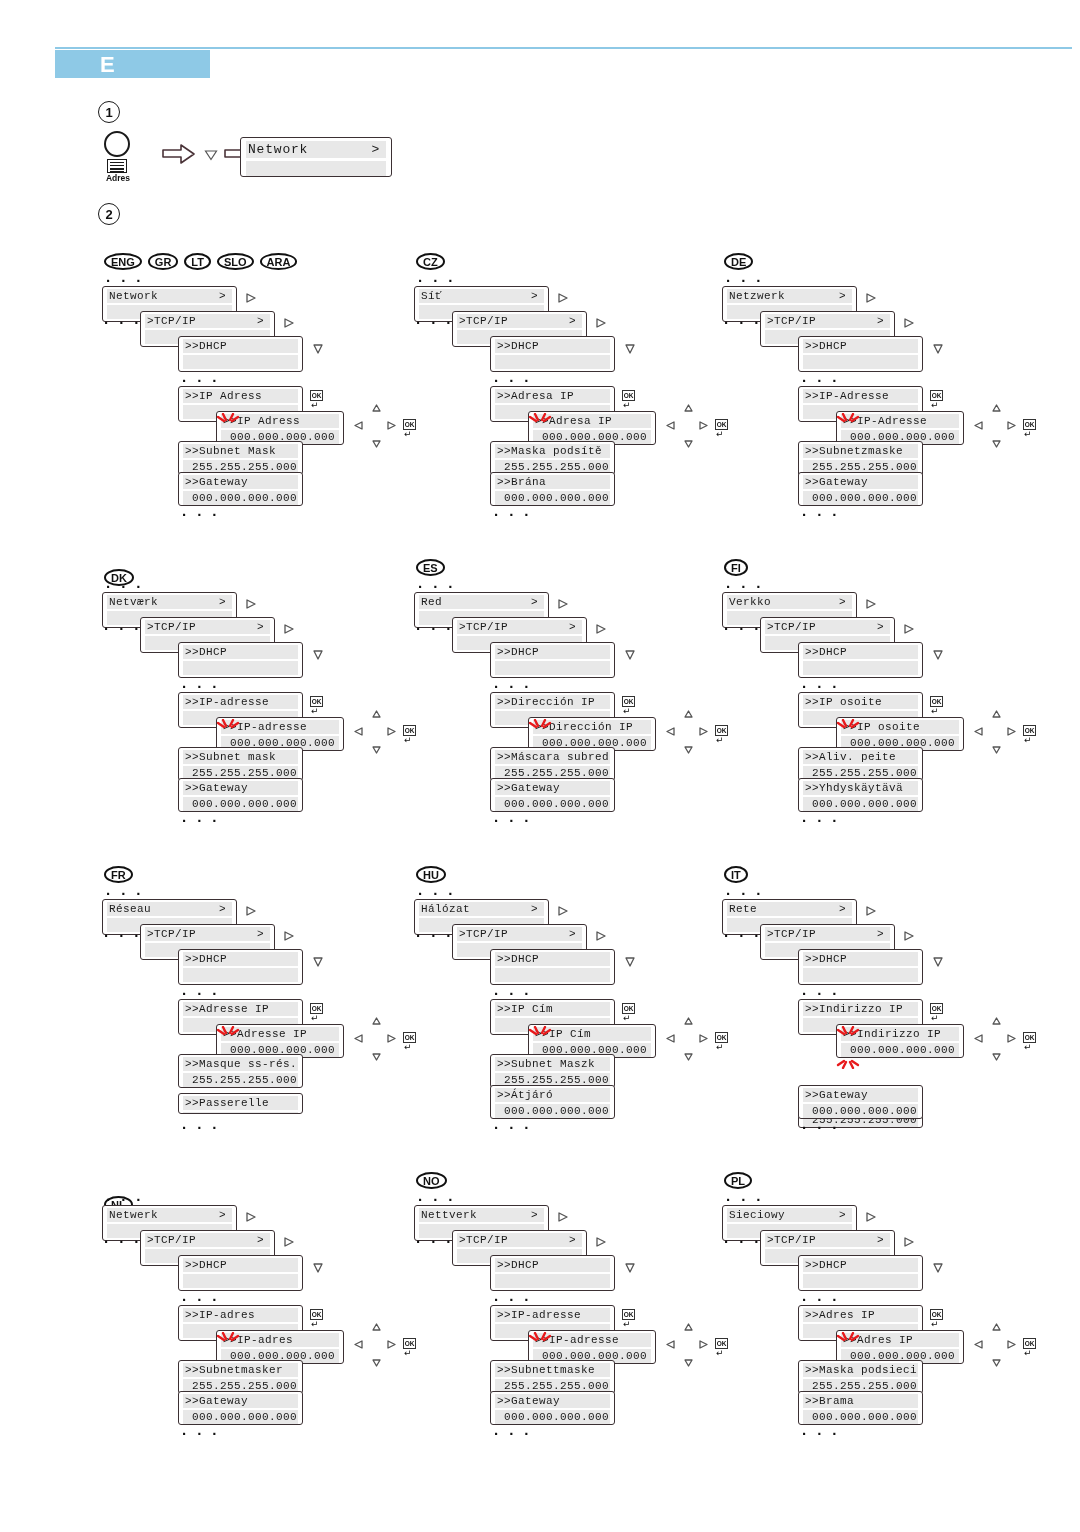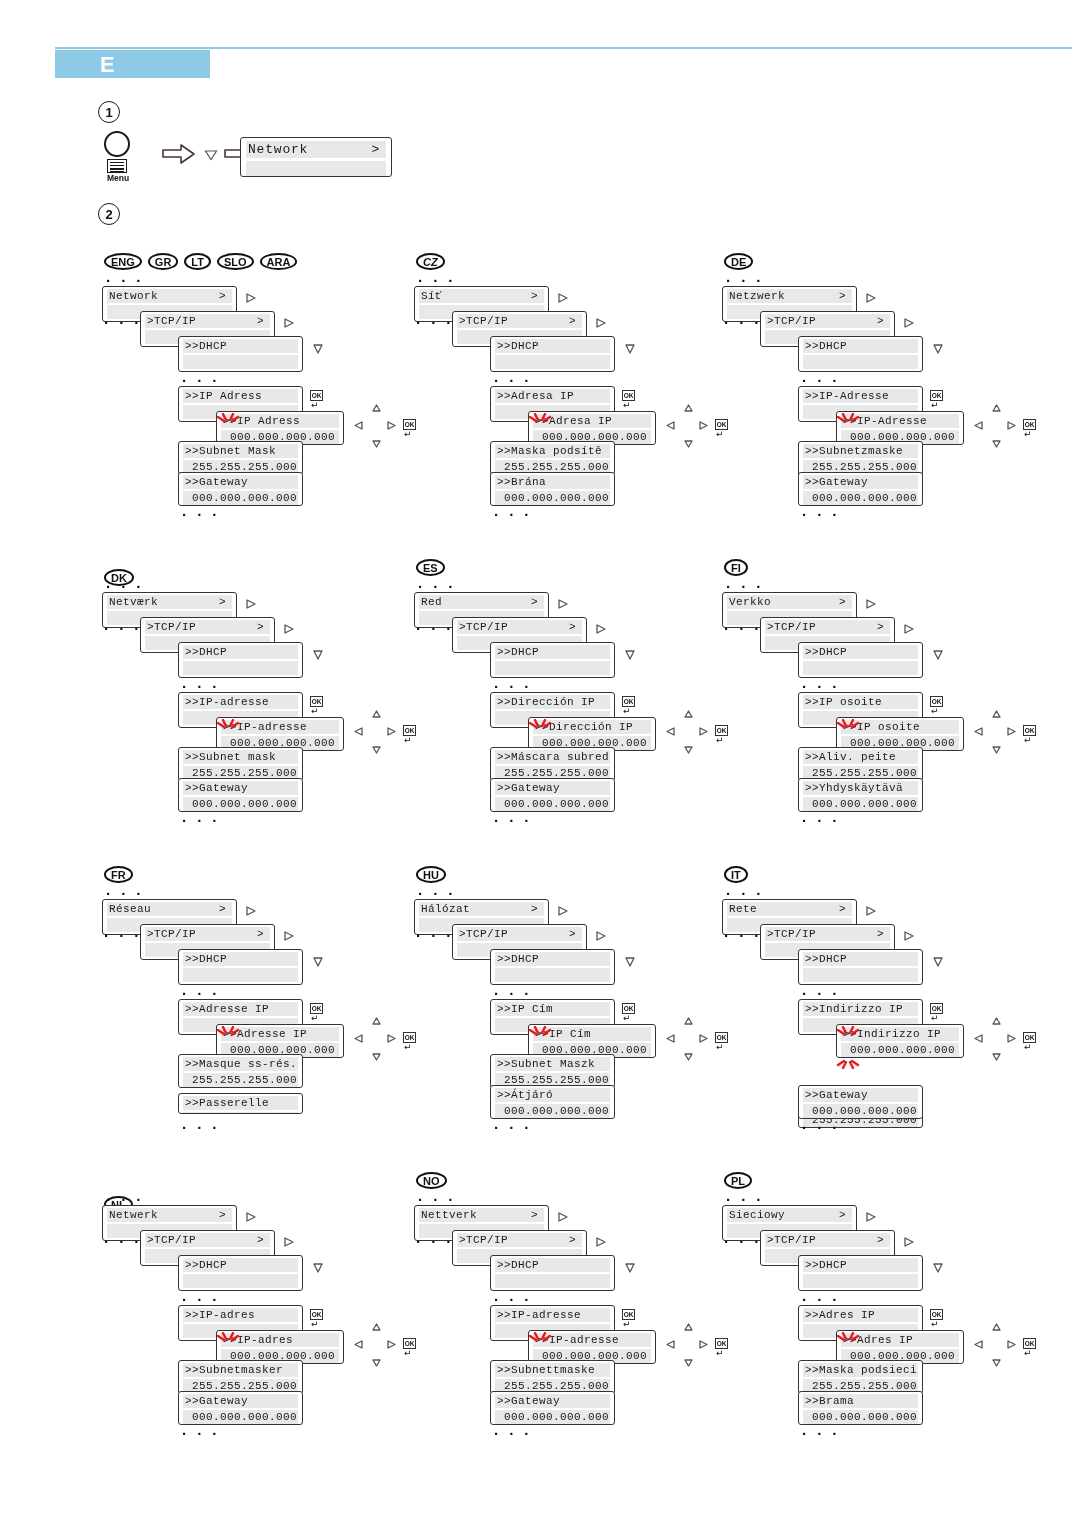--- a/index.html
+++ b/index.html
@@ -120,21 +120,21 @@
 
 <div id="step1">
   <div class="menu-btn">
     <div class="menu-circle"></div>
     <div class="menu-glyph">
         <i></i>
         <i></i>
         <i></i>
         <i></i>
       </div>
-    <div class="menu-label">Menu</div>
+    <div class="menu-label">Adres</div>
   </div>
 
   <div class="fat-arrow" style="left:64px;top:12px;">
     <svg width="34" height="22" viewBox="0 0 34 22">
         <path d="M1 7 L19 7 L19 2 L32 11 L19 20 L19 14 L1 14 Z" fill="#fff" stroke="#4a3338" stroke-width="1.6" stroke-linejoin="round"></path>
       </svg>
   </div>
 
   <div class="small-tri-down" style="left:106px;top:16px;">
     <svg width="14" height="12" viewBox="0 0 14 12">
@@ -227,21 +227,21 @@
         <div class="row">&gt;&gt;Subnet Mask</div>
         <div class="row"> 255.255.255.000</div>
       </div>
       <div class="lcd" style="left:80px;top:219px;width:125px;height:34px;">
         <div class="row">&gt;&gt;Gateway</div>
         <div class="row"> 000.000.000.000</div>
       </div>
       <div class="dots" style="left:84px;top:258px;">· · ·</div>
     </div>
     <div class="lang-group" style="left: 410px; top: 253px;">
-      <div class="badges" style="left:6px;top:0px;font-style:italic;"><span class="badge">CZ</span></div>
+      <div class="badges" style="left:6px;top:0px;"><span class="badge">CZ</span></div>
       <div class="dots" style="left:8px;top:24px;">· · ·</div>
       <div class="lcd" style="left:4px;top:33px;width:135px;height:36px;">
         <div class="row">Síť<span class="caret">&gt;</span></div>
         <div class="row blank">&nbsp;</div>
       </div>
       <div class="tri" style="left:147px;top:39px;"><svg width="12" height="12" viewBox="0 0 12 12">
           <path d="M2 2 L10 6 L2 10 Z" fill="#fff" stroke="#555" stroke-width="1.3" stroke-linejoin="round"></path>
         </svg></div>
       <div class="dots" style="left:6px;top:66px;">· · ·</div>
       <div class="lcd" style="left:42px;top:58px;width:135px;height:36px;">

